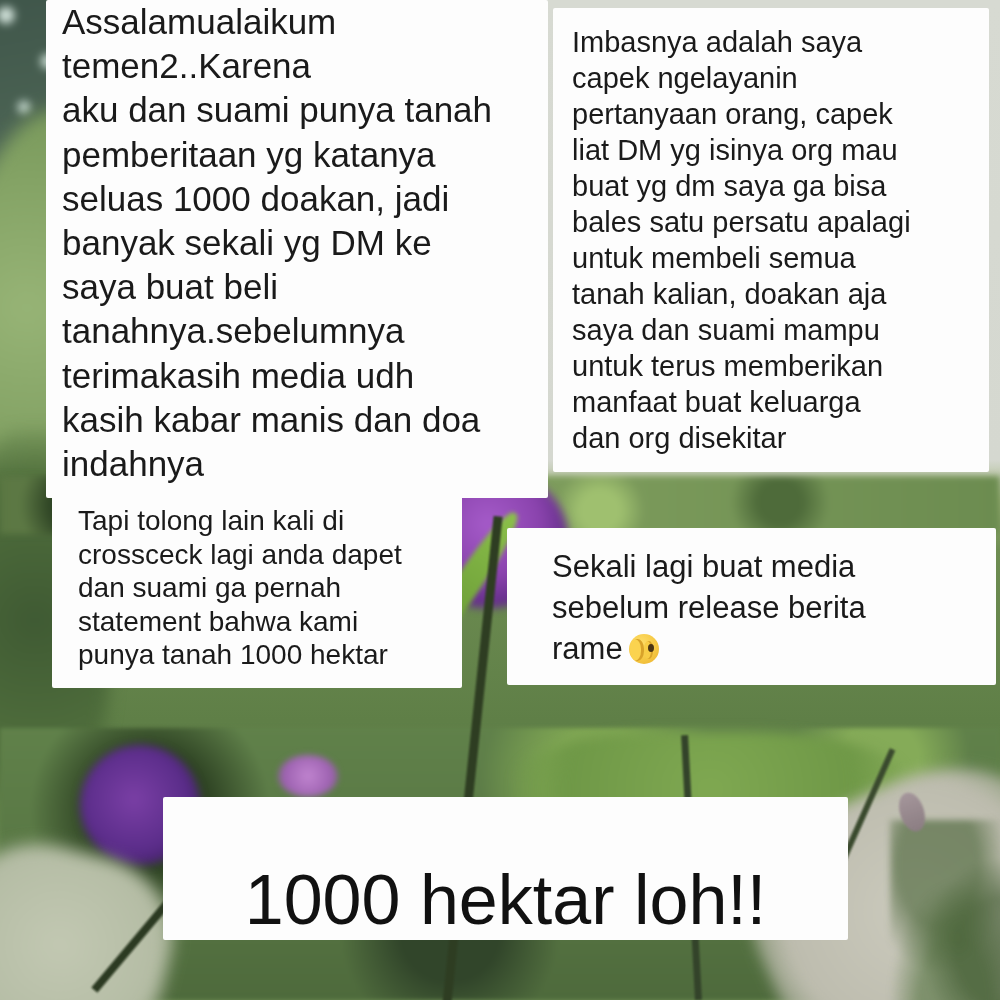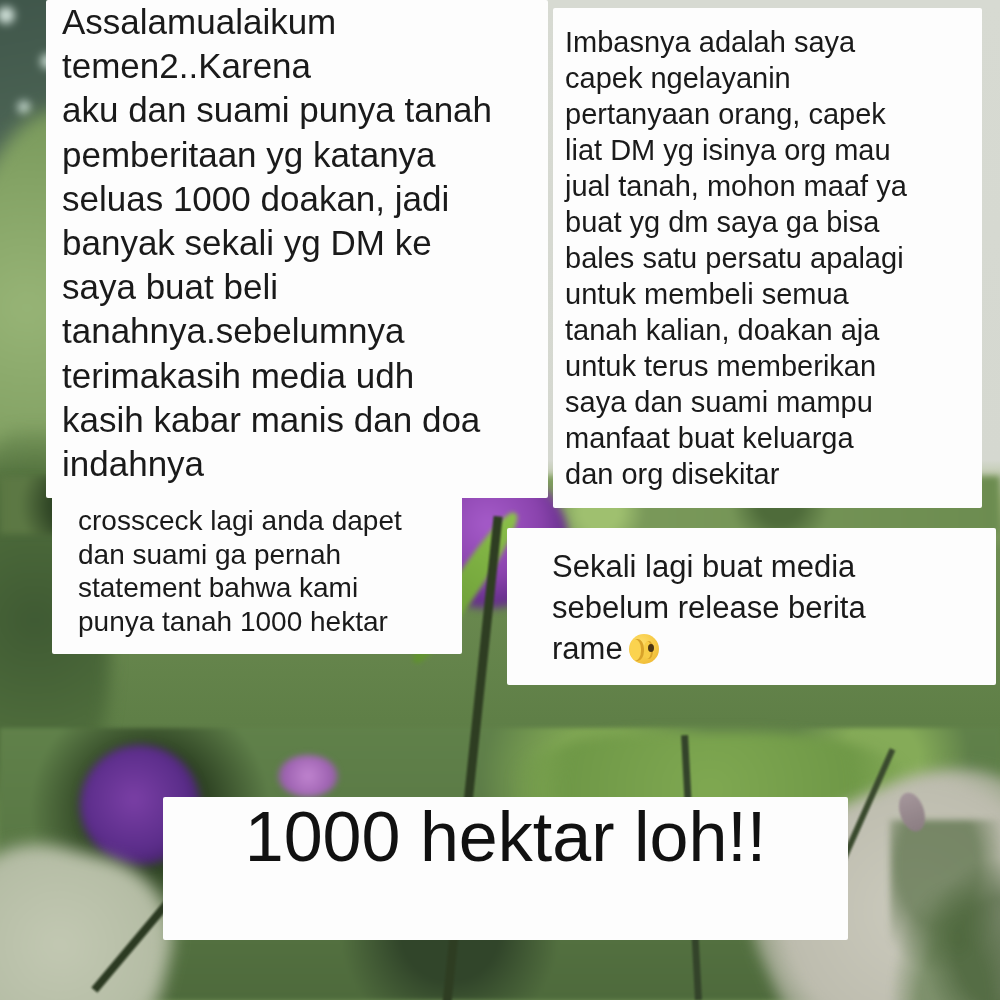--- a/index.html
+++ b/index.html
@@ -66,28 +66,28 @@
                  radial-gradient(ellipse at 40% 85%,#50703c99 0 35px,transparent 65px);
       filter:blur(3px);}
   .bud-grey{left:900px;top:792px;width:24px;height:40px;border-radius:50%;
       background:linear-gradient(#a5969b,#8b7d82);transform:rotate(-18deg);filter:blur(1px);}
 
   
   .card{position:absolute;background:#fdfdfd;color:#1a1a1a;border-radius:2px;}
   .ln{white-space:nowrap;}
   .card-intro{left:46px;top:0;width:486px;padding:0 0 12px 16px;
               font-size:35px;line-height:44.2px;}
-  .card-impact{left:553px;top:8px;width:417px;padding:16px 0 16px 12px;
+  .card-impact{left:553px;top:8px;width:417px;padding:16px 0 16px 19px;
               font-size:29px;line-height:36px;}
   .card-crosscheck{left:52px;top:488px;width:384px;padding:16px 0 16px 26px;
               font-size:28px;line-height:33.5px;}
   .card-media{left:507px;top:528px;width:436px;padding:18px 8px 16px 45px;
               font-size:31px;line-height:41px;}
   .card-headline{left:163px;top:797px;width:685px;height:143px;
-              display:flex;align-items:flex-start;justify-content:center;
+              display:flex;align-items:flex-end;justify-content:center;
               font-size:70px;color:#111;}
 
   
   .emoji-face{display:inline-block;position:relative;width:30px;height:30px;margin-left:6px;
       vertical-align:-5px;border-radius:50%;overflow:hidden;
       background:radial-gradient(circle at 38% 32%,#ffdf6b 0%,#f6c944 55%,#eab02e 100%);}
   .emoji-hand{position:absolute;left:1px;top:5px;width:14px;height:22px;border-radius:45%;
       background:#fbd34f;box-shadow:inset -3px 0 0 #d9a32a;}
   .emoji-hand2{position:absolute;left:15px;top:7px;width:9px;height:18px;border-radius:45%;
       background:#f8cd46;box-shadow:inset -2px 0 0 #d9a32a;}
@@ -134,32 +134,32 @@
     <div class="ln">terimakasih media udh</div>
     <div class="ln">kasih kabar manis dan doa</div>
     <div class="ln">indahnya</div>
   </div>
 
   <div class="card card-impact">
     <div class="ln">Imbasnya adalah saya</div>
     <div class="ln">capek ngelayanin</div>
     <div class="ln">pertanyaan orang, capek</div>
     <div class="ln">liat DM yg isinya org mau</div>
-    <div class="ln">jual tanah, mohon maaf ya</div>
     <div class="ln">buat yg dm saya ga bisa</div>
     <div class="ln">bales satu persatu apalagi</div>
     <div class="ln">untuk membeli semua</div>
     <div class="ln">tanah kalian, doakan aja</div>
+    <div class="ln">saya dan suami mampu</div>
     <div class="ln">untuk terus memberikan</div>
-    <div class="ln">saya dan suami mampu</div>
     <div class="ln">manfaat buat keluarga</div>
     <div class="ln">dan org disekitar</div>
   </div>
 
   <div class="card card-crosscheck">
+    <div class="ln">Tapi tolong lain kali di</div>
     <div class="ln">crossceck lagi anda dapet</div>
     <div class="ln">dan suami ga pernah</div>
     <div class="ln">statement bahwa kami</div>
     <div class="ln">punya tanah 1000 hektar</div>
   </div>
 
   <div class="card card-media">
     <div class="ln">Sekali lagi buat media</div>
     <div class="ln">sebelum release berita</div>
     <div class="ln">

